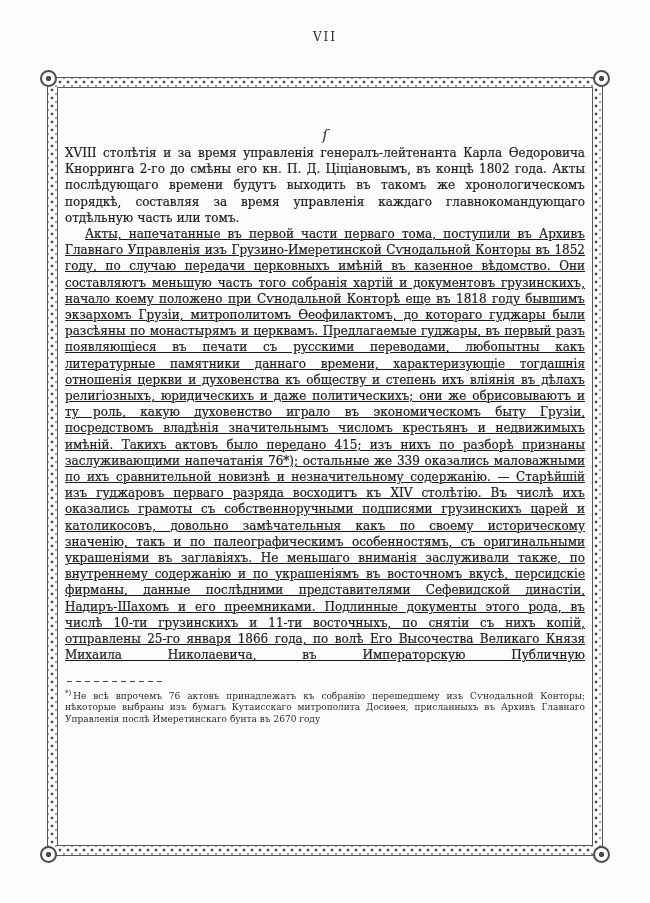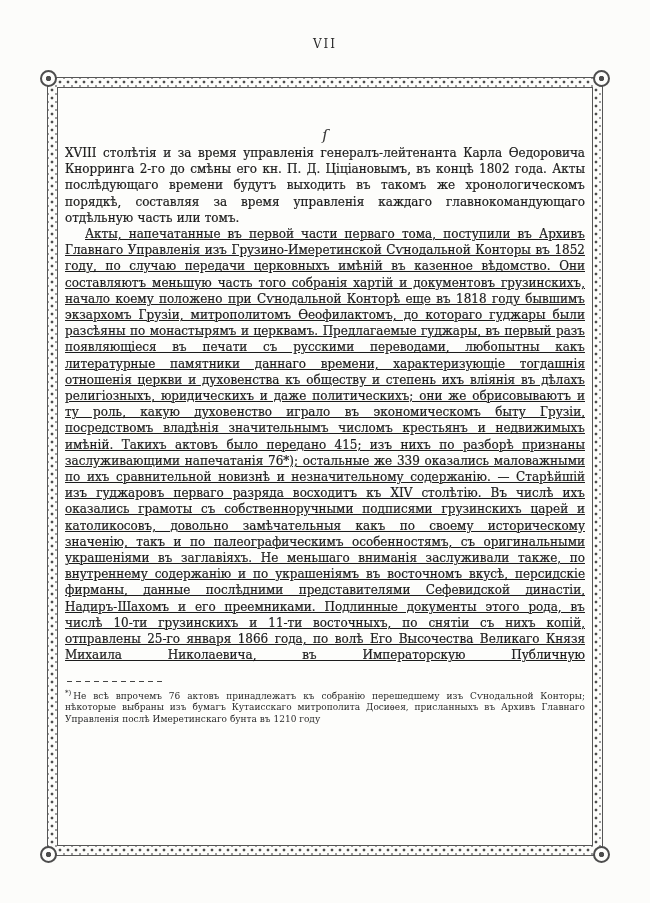--- a/index.html
+++ b/index.html
@@ -7,21 +7,21 @@
   body {
     position: relative;
     background: #fcfcfa;
     color: #1e1e1e;
     font-family: "DejaVu Serif", "Liberation Serif", serif;
     overflow: hidden;
   }
 
   .page-number {
     position: absolute;
-    top: 37px; left: 0; width: 100%;
+    top: 30px; left: 0; width: 100%;
     text-align: center;
     font-size: 12px;
     letter-spacing: 2px;
     color: #2b2b2b;
   }
 
   
   .frame {
     position: absolute;
     left: 47px; top: 77px;
@@ -107,17 +107,17 @@
 
     <div class="fleuron">ſ</div>
 
     <p class="para">XVIII столѣтія и за время управленія генералъ-лейтенанта Карла Ѳедоровича Кнорринга 2-го до смѣны его кн. П. Д. Ціціановымъ, въ концѣ 1802 года. Акты послѣдующаго времени будутъ выходить въ такомъ же хронологическомъ порядкѣ, составляя за время управленія каждаго главнокомандующаго отдѣльную часть или томъ.</p>
 
     <p class="para indent justify-last">Акты, напечатанные въ первой части перваго тома, поступили въ Архивъ Главнаго Управленія изъ Грузино-Имеретинской Сѵнодальной Конторы въ 1852 году, по случаю передачи церковныхъ имѣній въ казенное вѣдомство. Они составляютъ меньшую часть того собранія хартій и документовъ грузинскихъ, начало коему положено при Сѵнодальной Конторѣ еще въ 1818 году бывшимъ экзархомъ Грузіи, митрополитомъ Ѳеофилактомъ, до котораго гуджары были разсѣяны по монастырямъ и церквамъ. Предлагаемые гуджары, въ первый разъ появляющіеся въ печати съ русскими переводами, любопытны какъ литературные памятники даннаго времени, характеризующіе тогдашнія отношенія церкви и духовенства къ обществу и степень ихъ вліянія въ дѣлахъ религіозныхъ, юридическихъ и даже политическихъ; они же обрисовываютъ и ту роль, какую духовенство играло въ экономическомъ быту Грузіи, посредствомъ владѣнія значительнымъ числомъ крестьянъ и недвижимыхъ имѣній. Такихъ актовъ было передано 415; изъ нихъ по разборѣ признаны заслуживающими напечатанія 76*); остальные же 339 оказались маловажными по ихъ сравнительной новизнѣ и незначительному содержанію. — Старѣйшій изъ гуджаровъ перваго разряда восходитъ къ XIV столѣтію. Въ числѣ ихъ оказались грамоты съ собственноручными подписями грузинскихъ царей и католикосовъ, довольно замѣчательныя какъ по своему историческому значенію, такъ и по палеографическимъ особенностямъ, съ оригинальными украшеніями въ заглавіяхъ. Не меньшаго вниманія заслуживали также, по внутреннему содержанію и по украшеніямъ въ восточномъ вкусѣ, персидскіе фирманы, данные послѣдними представителями Сефевидской династіи, Надиръ-Шахомъ и его преемниками. Подлинные документы этого рода, въ числѣ 10-ти грузинскихъ и 11-ти восточныхъ, по снятіи съ нихъ копій, отправлены 25-го января 1866 года, по волѣ Его Высочества Великаго Князя Михаила Николаевича, въ Императорскую Публичную</p>
 
     <div class="footnote-rule"></div>
 
     <p class="footnote">
-      <sup>*)</sup><span>Не всѣ впрочемъ 76 актовъ принадлежатъ къ собранію перешедшему изъ Сѵнодальной Конторы; нѣкоторые выбраны изъ бумагъ Кутаисскаго митрополита Досиѳея, присланныхъ въ Архивъ Главнаго Управленія послѣ Имеретинскаго бунта въ 1210 году</span>
+      <sup>*)</sup><span>Не всѣ впрочемъ 76 актовъ принадлежатъ къ собранію перешедшему изъ Сѵнодальной Конторы; нѣкоторые выбраны изъ бумагъ Кутаисскаго митрополита Досиѳея, присланныхъ въ Архивъ Главнаго Управленія послѣ Имеретинскаго бунта въ 2670 году</span>
     </p>
 
   </div>
 </div>
 
 </body></html>

